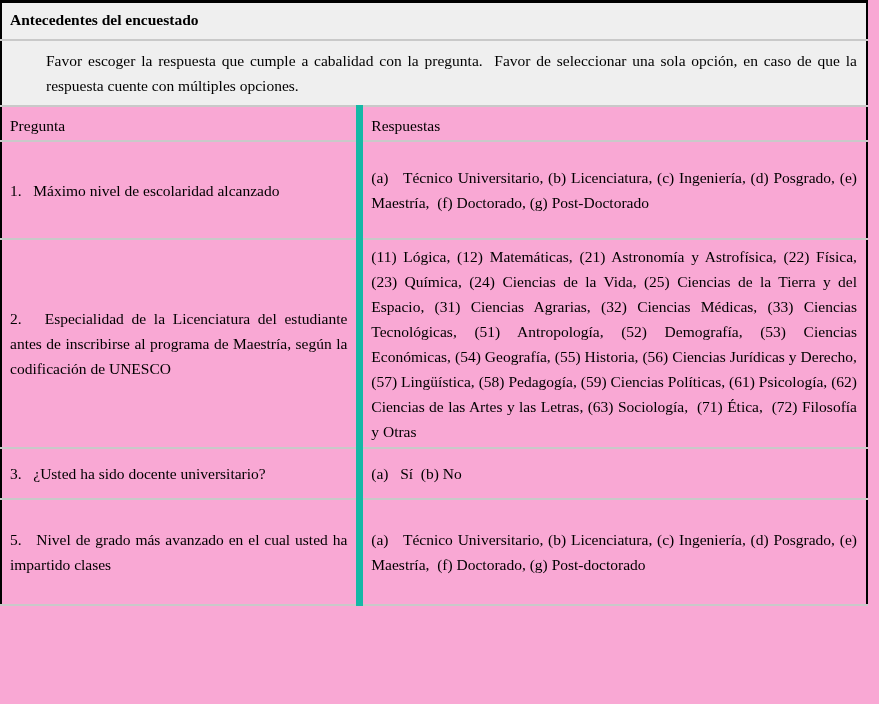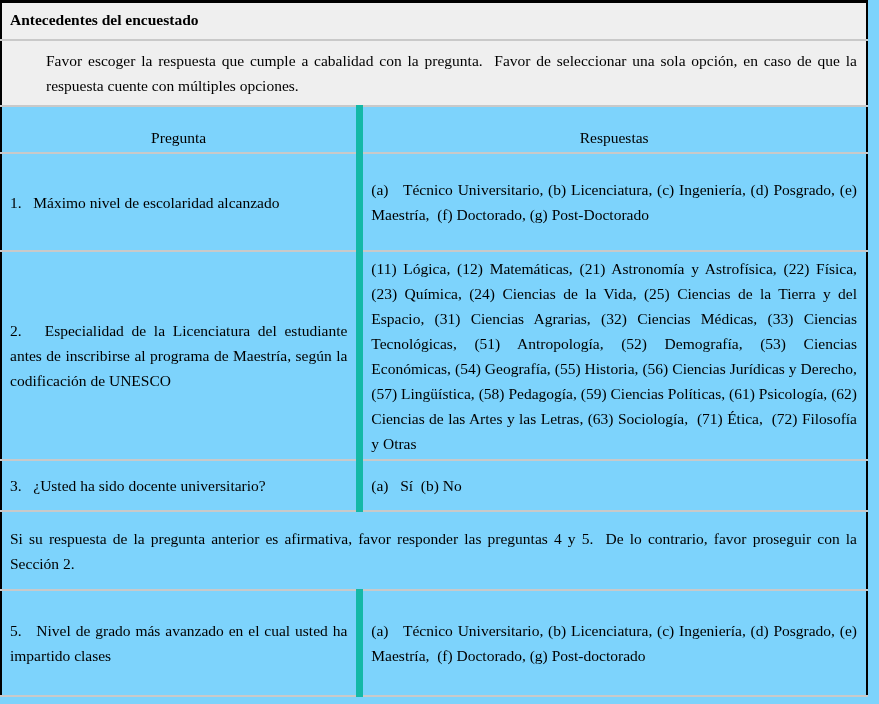--- a/index.html
+++ b/index.html
@@ -5,21 +5,21 @@
   html, body {
     margin: 0;
     padding: 0;
     background: #ffffff;
   }
   .page {
     position: relative;
     width: 879px;
     height: 704px;
     overflow: hidden;
-    background: #7dd3fc;
+    background: #f9a8d4;
     font-family: "Liberation Serif", "DejaVu Serif", serif;
     color: #000000;
   }
   table.survey {
     border-collapse: collapse;
     table-layout: fixed;
     width: 868px;
     border-top: 3px solid #000000;
     border-left: 2px solid #000000;
     border-right: 2px solid #000000;
@@ -41,22 +41,22 @@
   td.title-cell {
     font-weight: bold;
     text-align: left;
     height: 30px;
     vertical-align: top;
     padding-top: 4px;
   }
   td.instructions-cell { height: 60px; padding-left: 44px; }
   tr.r-header td {
     height: 29px;
-    text-align: center;
-    padding-top: 16px;
+    text-align: left;
+    padding-top: 4px;
     padding-bottom: 0;
   }
   td.h1  { height: 92px;  }
   td.h2  { height: 203px; }
   td.h3  { height: 45px;  }
   td.hn  { height: 73px;  }
   td.h4  { height: 93px;  }
   td.h5  { height: 100px; }
 </style>
 </head>
@@ -91,23 +91,20 @@
     <tr>
       <td class="h2">2.&nbsp;&nbsp;&nbsp;Especialidad de la Licenciatura del estudiante antes de inscribirse al programa de Maestría, según la codificación de UNESCO</td>
       <td class="ans h2">(11) Lógica, (12) Matemáticas, (21) Astronomía y Astrofísica, (22) Física, (23) Química, (24) Ciencias de la Vida, (25) Ciencias de la Tierra y del Espacio, (31) Ciencias Agrarias, (32) Ciencias Médicas, (33) Ciencias Tecnológicas, (51) Antropología, (52) Demografía, (53) Ciencias Económicas, (54) Geografía, (55) Historia, (56) Ciencias Jurídicas y Derecho, (57) Lingüística, (58) Pedagogía, (59) Ciencias Políticas, (61) Psicología, (62) Ciencias de las Artes y las Letras, (63) Sociología,&nbsp; (71) Ética,&nbsp; (72) Filosofía y Otras</td>
     </tr>
 
     <tr>
       <td class="h3">3.&nbsp;&nbsp;&nbsp;¿Usted ha sido docente universitario?</td>
       <td class="ans h3">(a)&nbsp;&nbsp;&nbsp;Sí&nbsp; (b) No</td>
     </tr>
 
-    <tr>
-      <td colspan="2" class="hn">Si su respuesta de la pregunta anterior es afirmativa, favor responder las preguntas 4 y 5.&nbsp; De lo contrario, favor proseguir con la Sección 2.</td>
-    </tr>
 
 
     <tr>
       <td class="h5">5.&nbsp;&nbsp;&nbsp;Nivel de grado más avanzado en el cual usted ha impartido clases</td>
       <td class="ans h5">(a)&nbsp;&nbsp;&nbsp;Técnico Universitario, (b) Licenciatura, (c) Ingeniería, (d) Posgrado, (e) Maestría,&nbsp; (f) Doctorado, (g) Post-doctorado</td>
     </tr>
   </tbody>
     </table>
 </div>
 

